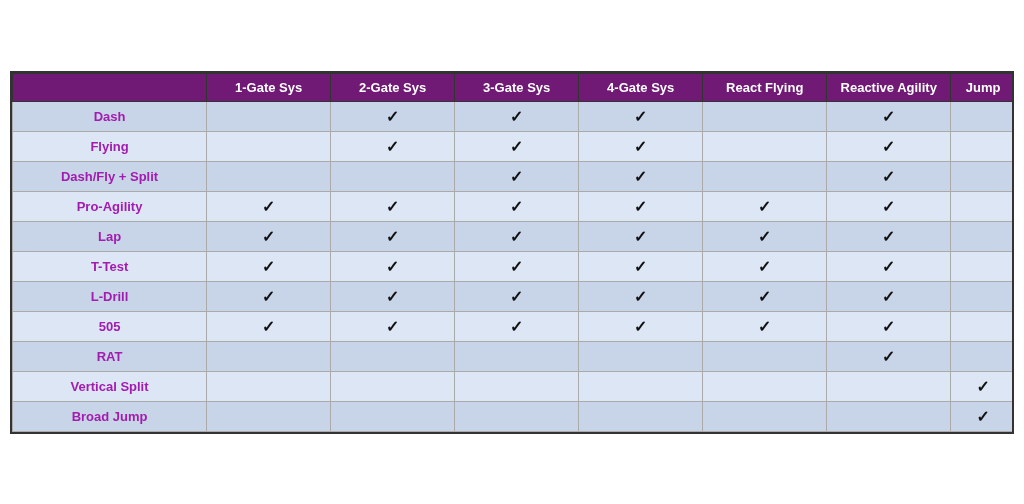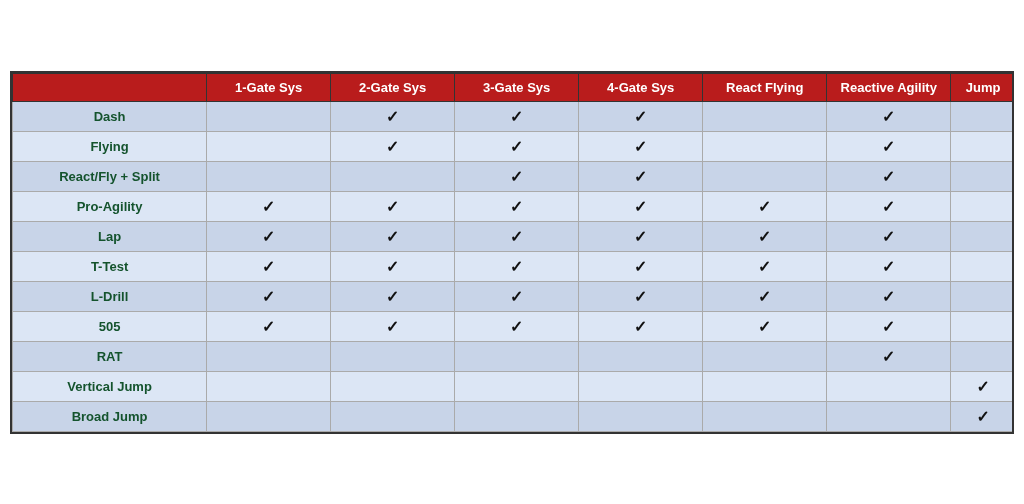--- a/index.html
+++ b/index.html
@@ -14,21 +14,21 @@
     }
     .table-wrapper {
       border: 2px solid #333;
       overflow: hidden;
     }
     table {
       border-collapse: collapse;
       width: 1004px;
     }
     thead th {
-      background-color: #b91c1c;
+      background-color: #701a75;
       color: #fff;
       font-weight: bold;
       font-size: 13px;
       text-align: center;
       padding: 6px 4px;
       border: 1px solid #333;
     }
     tbody tr:nth-child(odd) td {
       background-color: #c8d4e8;
     }
@@ -37,21 +37,21 @@
     }
     tbody td {
       border: 1px solid #aaa;
       text-align: center;
       padding: 5px 4px;
       font-size: 15px;
       color: #111;
     }
     tbody td.row-label {
       background-color: #1a1aff;
-      color: #14532d;
+      color: #a21caf;
       font-weight: bold;
       font-size: 13px;
       text-align: center;
       padding: 6px 8px;
     }
     .check {
       font-size: 16px;
       font-weight: bold;
       color: #111;
     }
@@ -88,21 +88,21 @@
           <td class="row-label">Flying</td>
           <td></td>
           <td><span class="check">✓</span></td>
           <td><span class="check">✓</span></td>
           <td><span class="check">✓</span></td>
           <td></td>
           <td><span class="check">✓</span></td>
           <td></td>
         </tr>
         <tr>
-          <td class="row-label">React/Fly + Split</td>
+          <td class="row-label">Dash/Fly + Split</td>
           <td></td>
           <td></td>
           <td><span class="check">✓</span></td>
           <td><span class="check">✓</span></td>
           <td></td>
           <td><span class="check">✓</span></td>
           <td></td>
         </tr>
         <tr>
           <td class="row-label">Pro-Agility</td>
@@ -158,21 +158,21 @@
           <td class="row-label">RAT</td>
           <td></td>
           <td></td>
           <td></td>
           <td></td>
           <td></td>
           <td><span class="check">✓</span></td>
           <td></td>
         </tr>
         <tr>
-          <td class="row-label">Vertical Jump</td>
+          <td class="row-label">Vertical Split</td>
           <td></td>
           <td></td>
           <td></td>
           <td></td>
           <td></td>
           <td></td>
           <td><span class="check">✓</span></td>
         </tr>
         <tr>
           <td class="row-label">Broad Jump</td>

